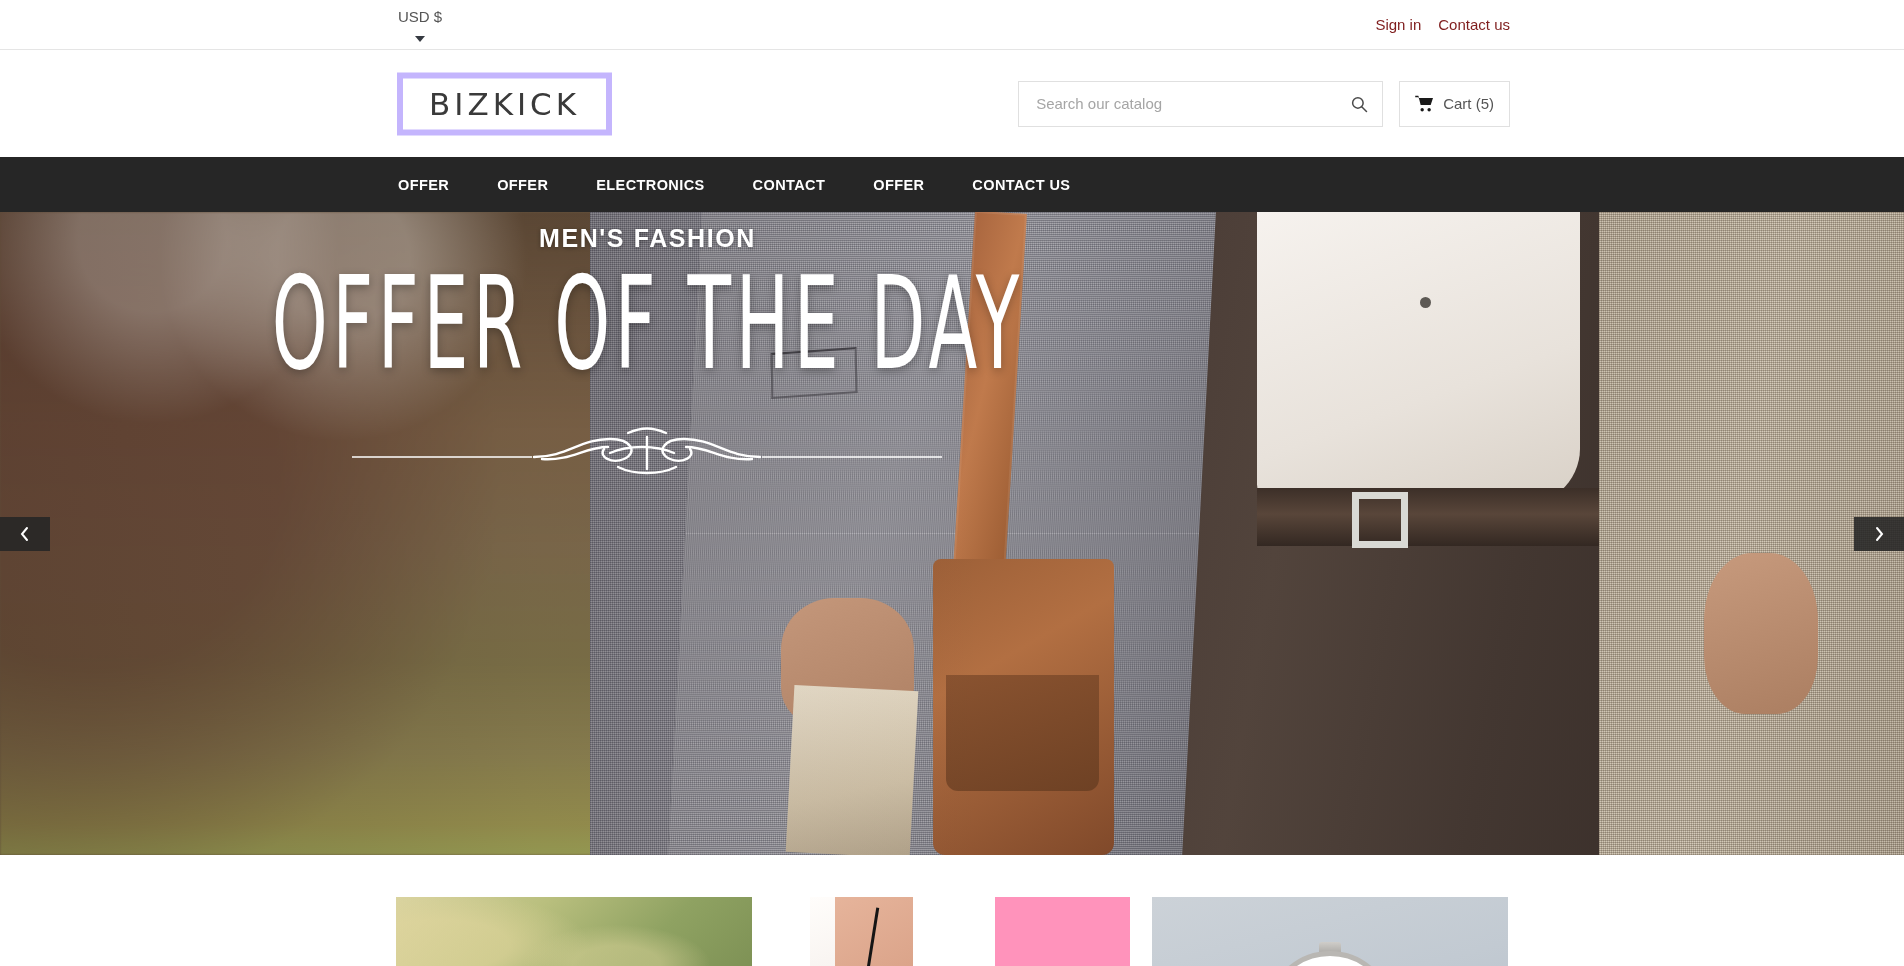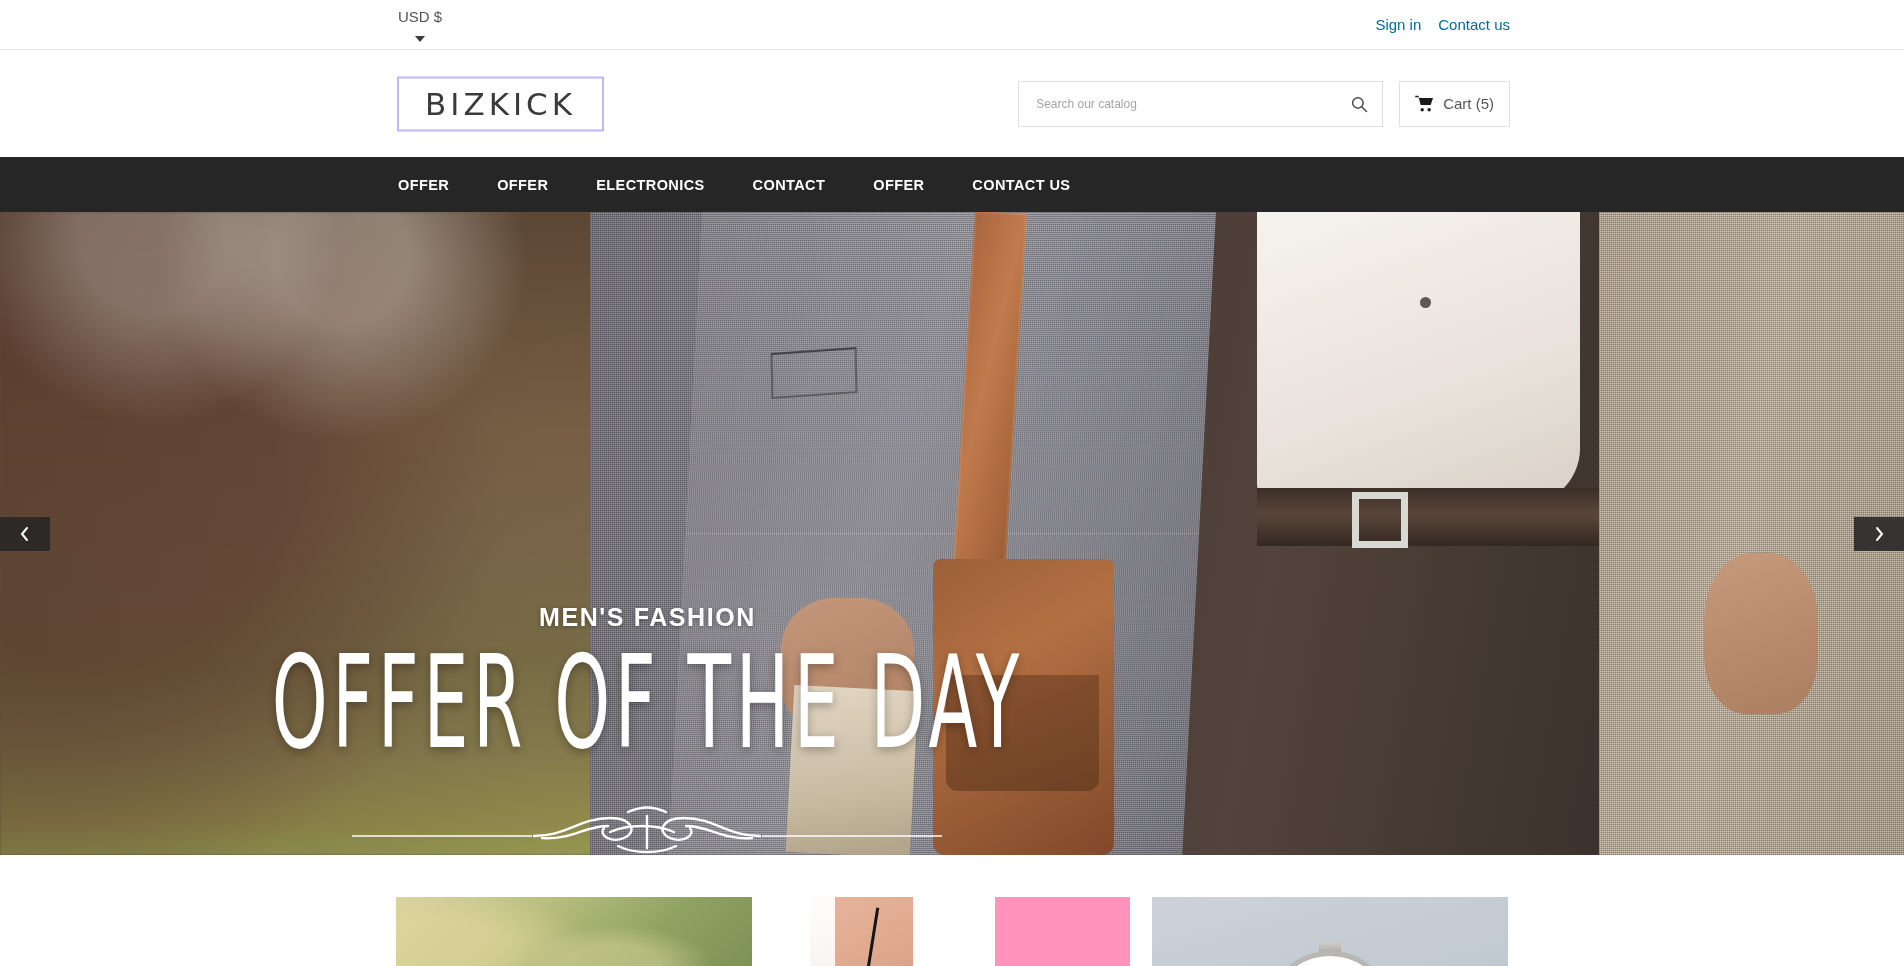--- a/index.html
+++ b/index.html
@@ -26,53 +26,53 @@
     width:0;height:0;
     border-left:5px solid transparent;
     border-right:5px solid transparent;
     border-top:6px solid #363a41;
   }
   .toplinks{
     position:absolute; right:394px;
     display:flex; align-items:center; gap:17px;
     font-size:15px; color:#555;
   }
-  .toplinks a{ color:#0369a1; text-decoration:none; cursor:pointer; }
+  .toplinks a{ color:#7f1d1d; text-decoration:none; cursor:pointer; }
 
   
   .header{
     height:107px; width:100%;
     display:flex; align-items:center;
     position:relative; background:#fff;
   }
   .logo-box{
     position:absolute; left:397px; top:50%;
     transform:translateY(-50%);
-    border:2px solid #c4b5fd;
+    border:6px solid #c4b5fd;
     padding:10px 26px;
   }
   .logo-text{
     font-family:"DejaVu Sans", sans-serif;
     font-size:31px; letter-spacing:4px;
     color:#3a3a3a; line-height:1; white-space:nowrap;
   }
   .header-right{
     position:absolute; right:394px; top:50%;
     transform:translateY(-50%);
     display:flex; align-items:center; gap:16px;
   }
   .searchbox{
     width:365px; height:46px;
     border:1px solid #e0e0e0; background:#fff;
     display:flex; align-items:center;
     padding:0 14px 0 17px;
   }
   .searchbox input{
     flex:1; border:none; outline:none;
-    font-size:12px; color:#8a8a8a;
+    font-size:15px; color:#8a8a8a;
     font-family:"Liberation Sans", sans-serif;
     background:transparent;
   }
   .searchbox input::placeholder{ color:#a5a5a5; }
   .srch-ico{ width:18px;height:18px; flex-shrink:0; }
   .cartbtn{
     height:46px; min-width:97px;
     border:1px solid #e0e0e0; background:#fff;
     display:flex; align-items:center; justify-content:center;
     gap:9px; padding:0 15px; cursor:pointer;
@@ -217,23 +217,23 @@
     border-radius:42% 42% 36% 36%;
     filter:blur(.5px);
   }
   .hero-grade{
     position:absolute; inset:0;
     background:linear-gradient(to right, rgba(60,40,30,.30) 0%, rgba(60,40,30,.08) 28%, rgba(0,0,0,0) 52%);
   }
 
   
   .hero-caption{
-    position:absolute; left:0; top:1px; width:100%; height:100%;
+    position:absolute; left:0; top:12px; width:100%; height:100%;
     display:flex; flex-direction:column;
-    align-items:center; justify-content:flex-end;
+    align-items:center; justify-content:flex-start;
     padding-right:9px; padding-left:0;
     pointer-events:none;
   }
   .cap-inner{
     margin-left:-600px;
     display:flex; flex-direction:column; align-items:center;
   }
   .cap-sub{
     color:#fff; font-size:25px; font-weight:bold;
     letter-spacing:1.6px; margin-bottom:30px;

